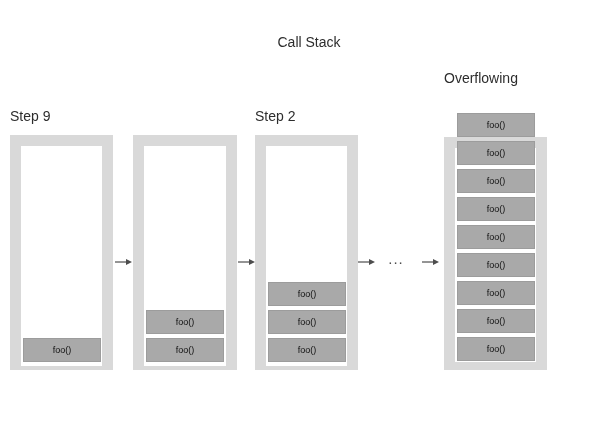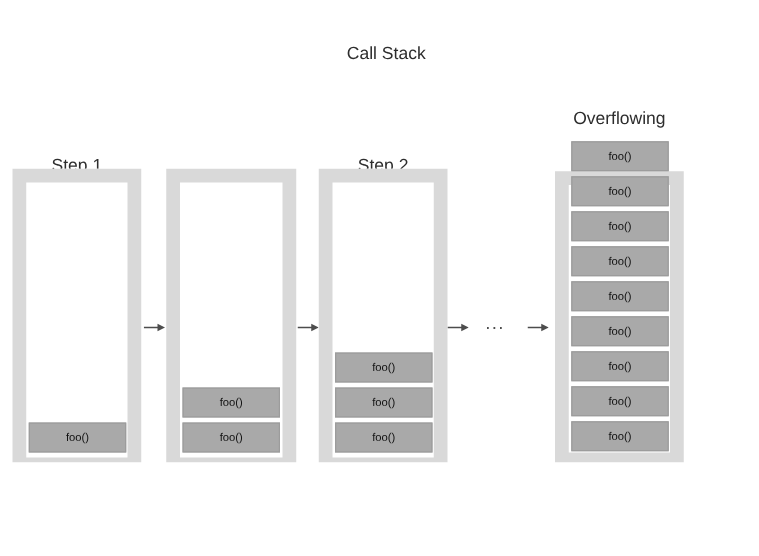--- a/index.html
+++ b/index.html
@@ -25,24 +25,22 @@
   .title {
     position: absolute;
     left: 239px; top: 34px; width: 140px;
     text-align: center;
     font-size: 14px;
     color: var(--text);
   }
 
   .stack-label {
     position: absolute;
-    text-align: center;
     font-size: 14px;
     color: var(--text);
-    margin-top: 16px;
   }
 
   .container-frame {
     position: absolute;
     border: 11px solid var(--container-fill);
     background: var(--background);
     z-index: 1;
   }
 
   .block {
@@ -75,21 +73,21 @@
     z-index: 1;
   }
 </style>
 </head>
 <body>
 
 <div class="canvas">
 
   <div class="title">Call Stack</div>
 
-  <div class="stack-label" style="left:10px; top:108px; width:103px;">Step 1</div>
+  <div class="stack-label" style="left:10px; top:108px; width:103px;">Step 9</div>
   <div class="container-frame" style="left:10px; top:135px; width:103px; height:242px;"></div>
   <div class="block" style="left:23px; top:338px;">foo()</div>
 
   <svg class="arrow" style="left:115px; top:257px;" viewBox="0 0 17 10">
     <line x1="0" y1="5" x2="12" y2="5" stroke="currentColor" stroke-width="1.2"></line>
     <path d="M17 5 L11 2 L11 8 Z" fill="currentColor"></path>
   </svg>
 
   <div class="container-frame" style="left:133px; top:135px; width:104px; height:242px;"></div>
   <div class="block" style="left:146px; top:310px;">foo()</div>

